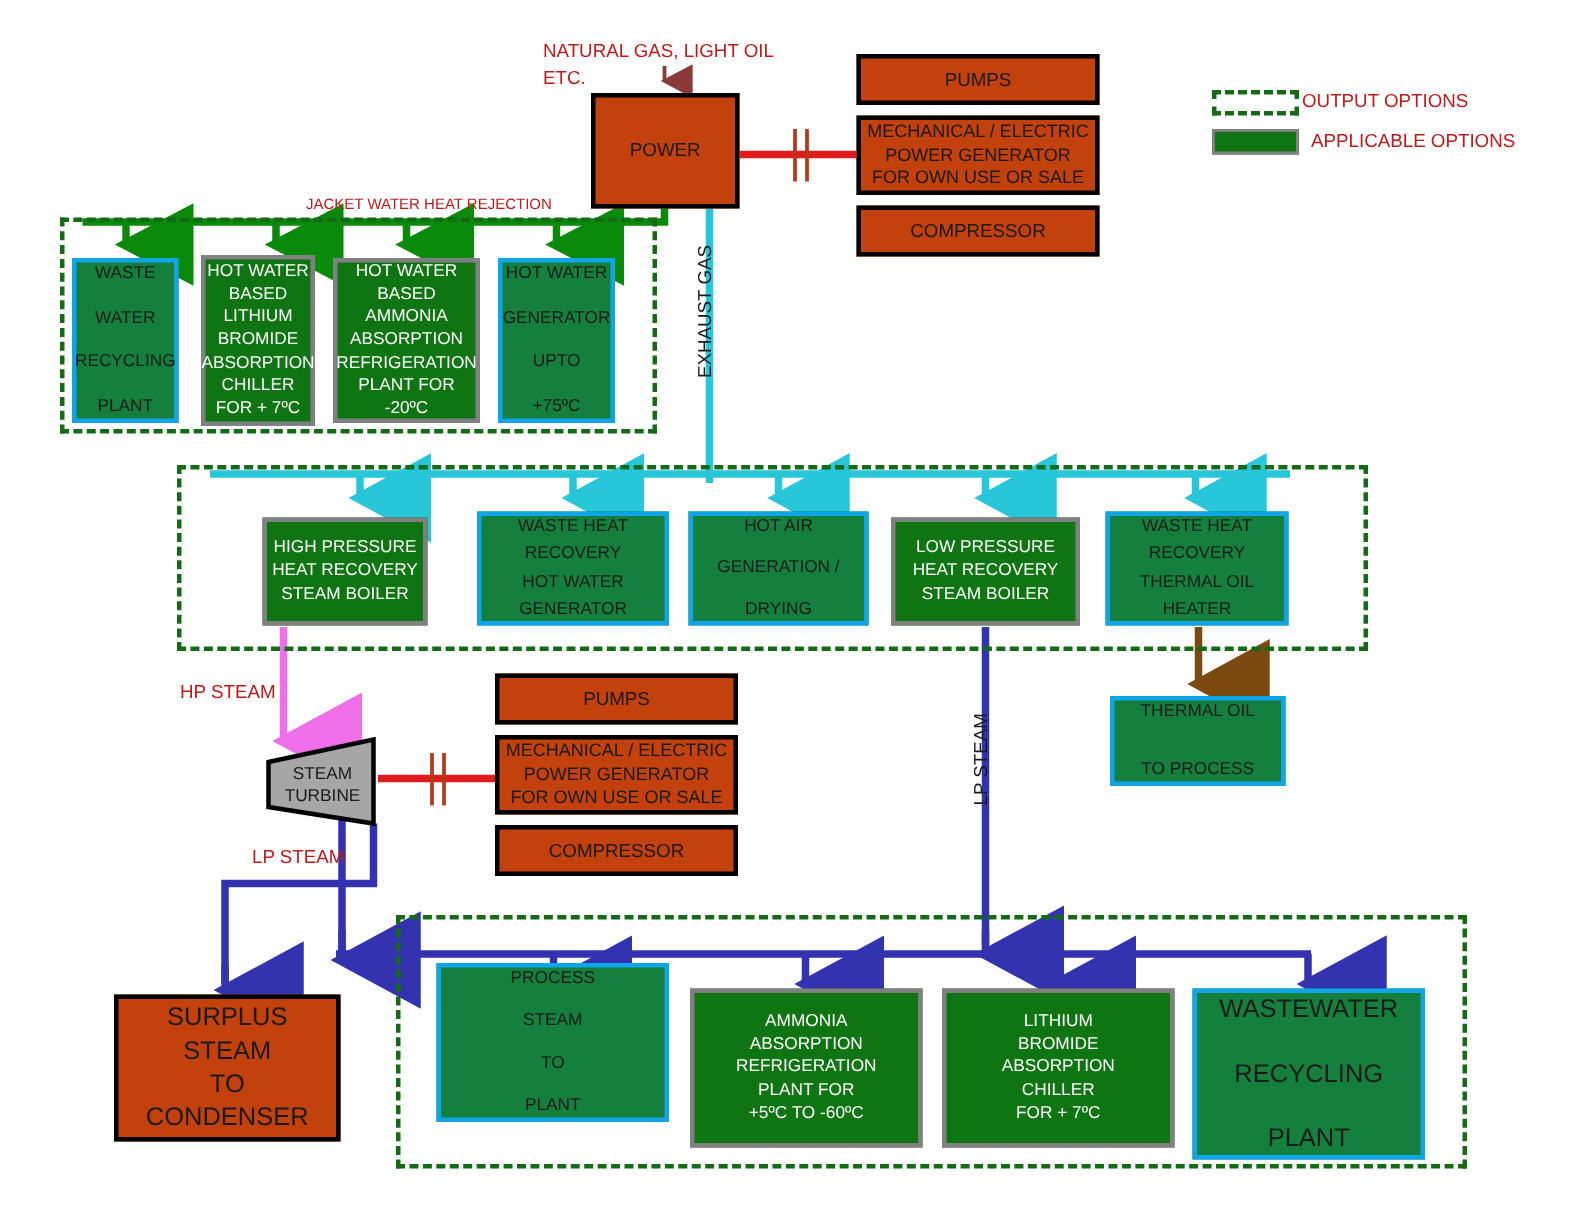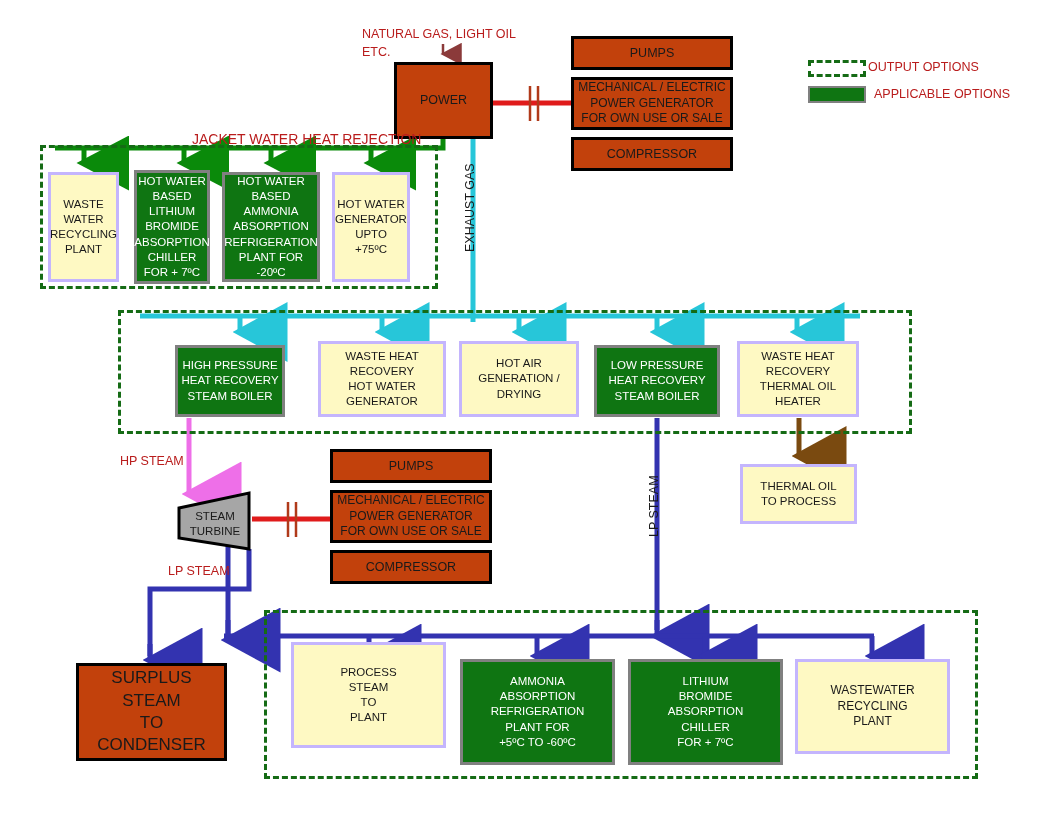--- a/index.html
+++ b/index.html
@@ -4,21 +4,21 @@
 <style>
   html,body{margin:0;padding:0;background:#ffffff;}
   body{font-family:"Liberation Sans","DejaVu Sans",sans-serif;}
   #stage{position:relative;width:1056px;height:816px;background:#fff;overflow:hidden;}
 
   .box{position:absolute;box-sizing:border-box;display:flex;flex-direction:column;
        align-items:center;justify-content:center;text-align:center;line-height:1.32;}
   .box span{display:block;}
 
   
-  .b-white{background:#fef9c3;border:3px solid #c4b5fd;color:#1a1a1a;}
+  .b-white{background:#15803d;border:3px solid #0ea5e9;color:#1a1a1a;justify-content:space-between;}
   
   .b-green{background:#0f7512;border:3px solid #808080;color:#ffffff;}
   
   .b-grey{background:#c2410c;border:3px solid #000000;color:#1a1a1a;}
 
   .lbl{position:absolute;color:#b91c1c;white-space:nowrap;}
   .vlbl{position:absolute;color:#1a1a1a;white-space:nowrap;transform-origin:0 0;
         transform:rotate(-90deg);}
 
   
@@ -143,21 +143,21 @@
   <div class="box b-grey" style="left:571px;top:77px;width:162px;height:53px;font-size:12px;">
     <span>MECHANICAL / ELECTRIC</span>
     <span>POWER  GENERATOR</span>
     <span>FOR OWN USE  OR SALE</span>
   </div>
 
   <div class="box b-grey" style="left:571px;top:137px;width:162px;height:34px;font-size:12.5px;">
     <span>COMPRESSOR</span>
   </div>
 
-  <div class="lbl" style="left:192px;top:131px;font-size:14px;">JACKET  WATER  HEAT  REJECTION</div>
+  <div class="lbl" style="left:204px;top:131px;font-size:10px;">JACKET  WATER  HEAT  REJECTION</div>
 
   <div class="dashbox" style="left:40px;top:145px;width:398px;height:144px;"></div>
 
   <div class="box b-white" style="left:48px;top:172px;width:71px;height:110px;font-size:11.5px;">
     <span>WASTE</span>
     <span>WATER</span>
     <span>RECYCLING</span>
     <span>PLANT</span>
   </div>
 
@@ -278,19 +278,19 @@
   </div>
 
   <div class="box b-green" style="left:628px;top:659px;width:155px;height:106px;font-size:11.5px;">
     <span>LITHIUM</span>
     <span>BROMIDE</span>
     <span>ABSORPTION</span>
     <span>CHILLER</span>
     <span>FOR + 7ºC</span>
   </div>
 
-  <div class="box b-white" style="left:795px;top:659px;width:155px;height:95px;font-size:12px;">
+  <div class="box b-white" style="left:795px;top:659px;width:155px;height:114px;font-size:17px;">
     <span>WASTEWATER</span>
     <span>RECYCLING</span>
     <span>PLANT</span>
   </div>
 
 </div>
 
 </body></html>

